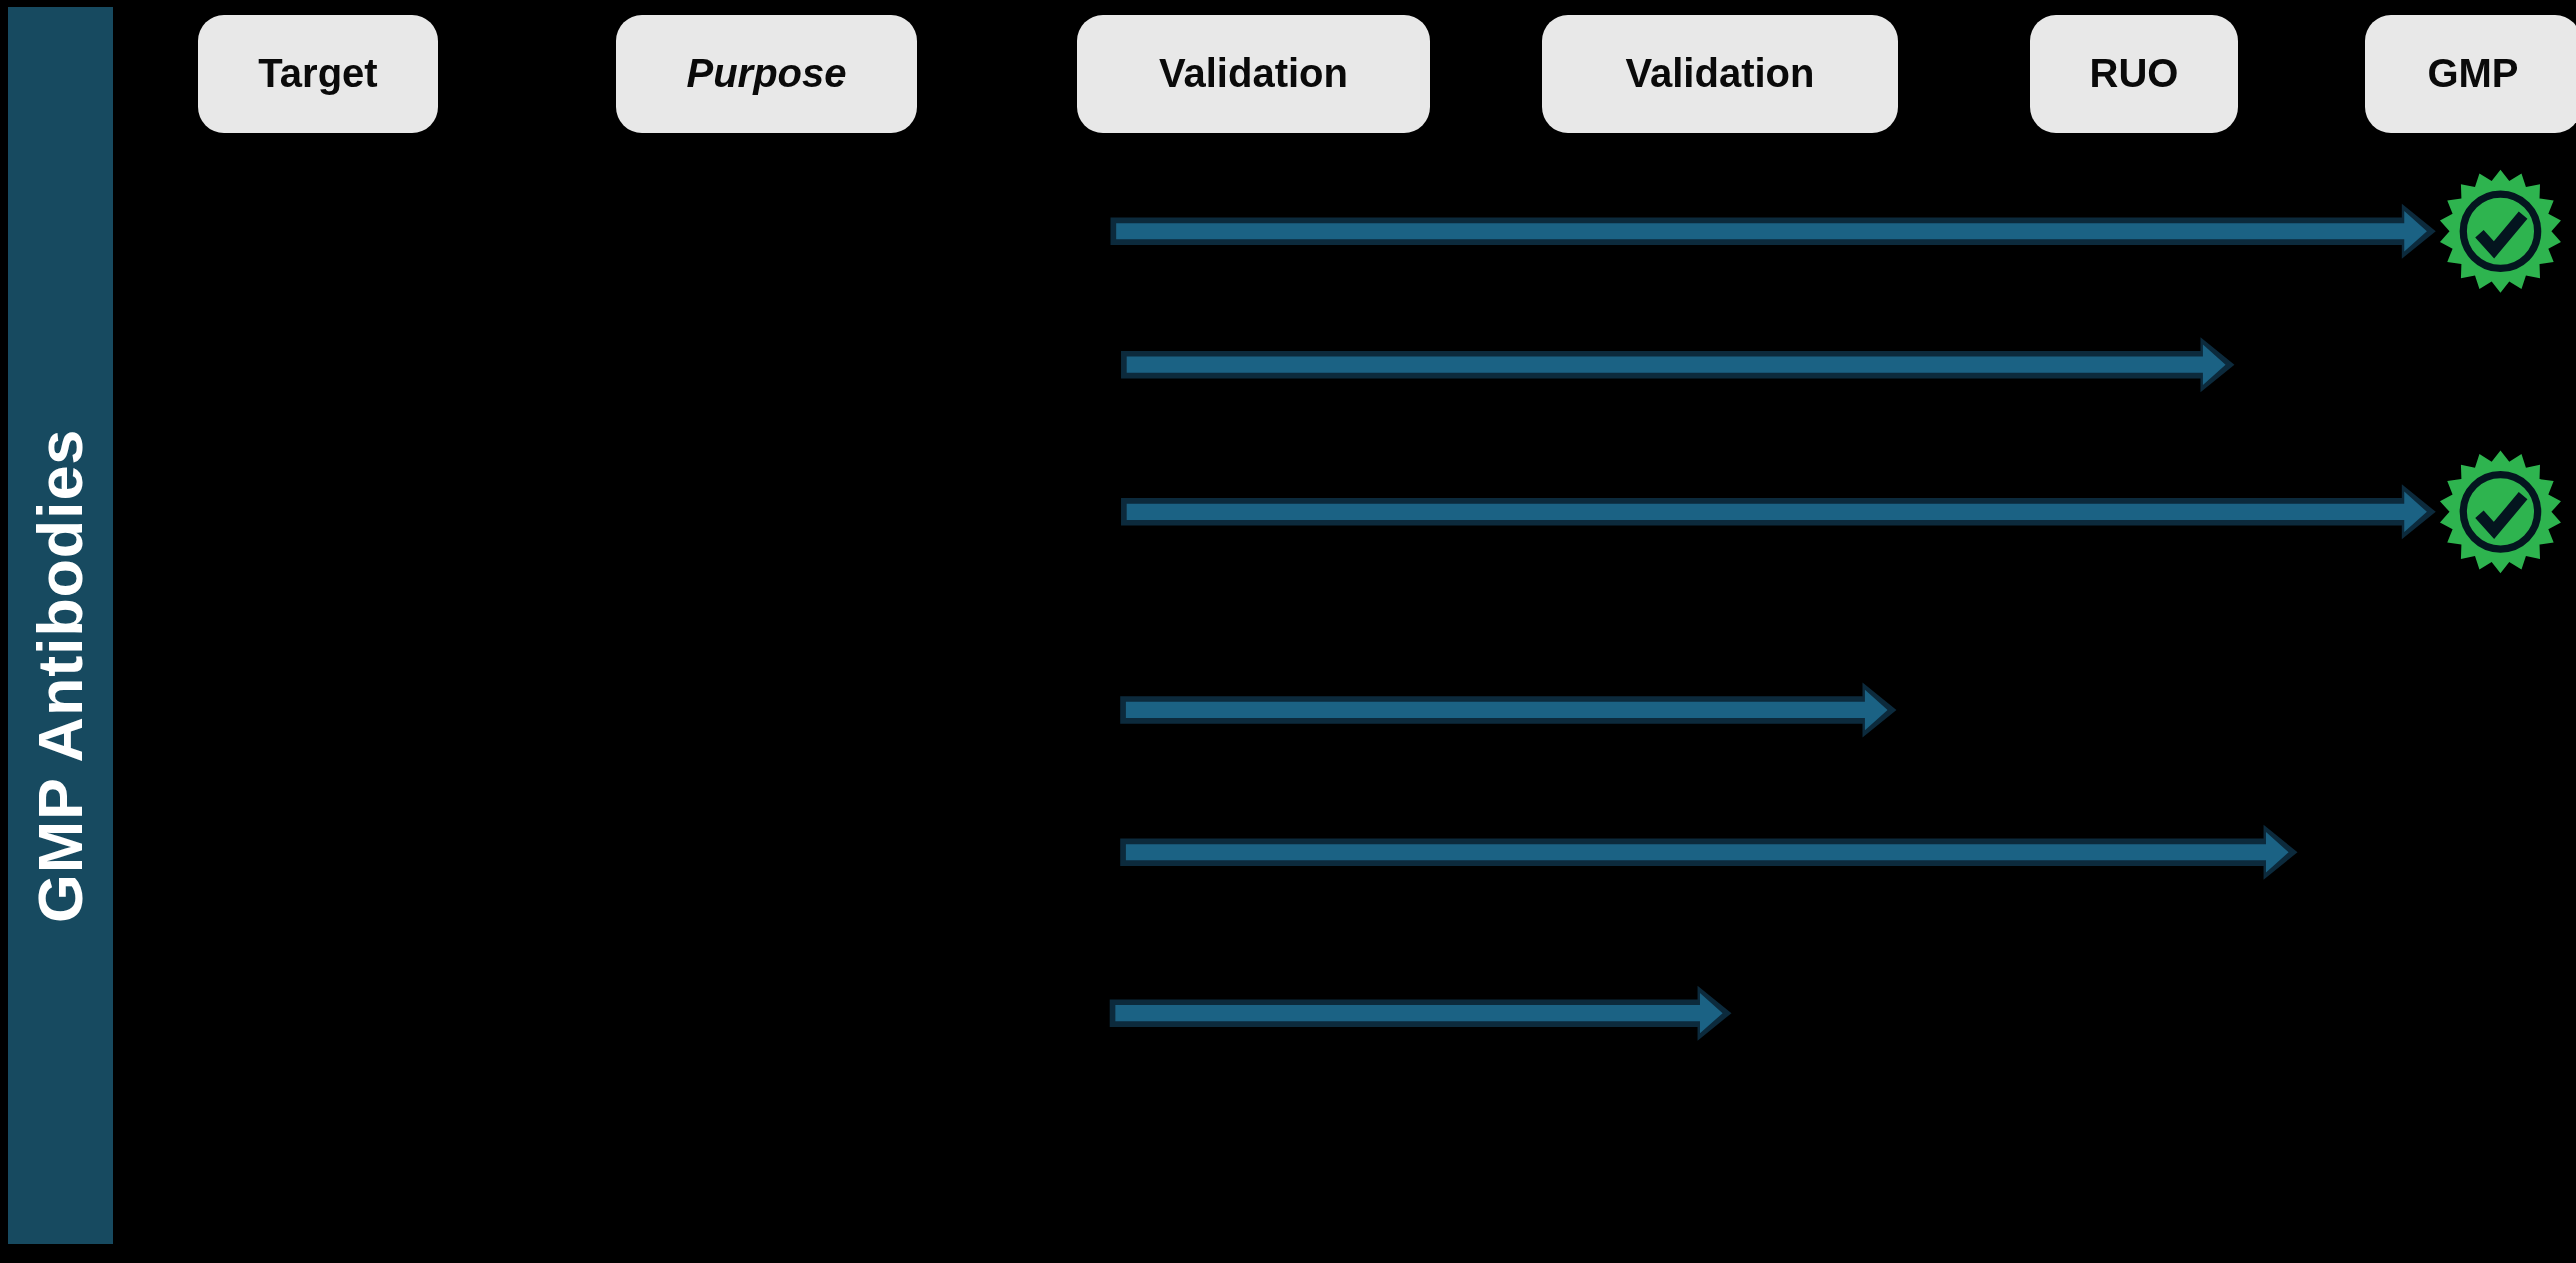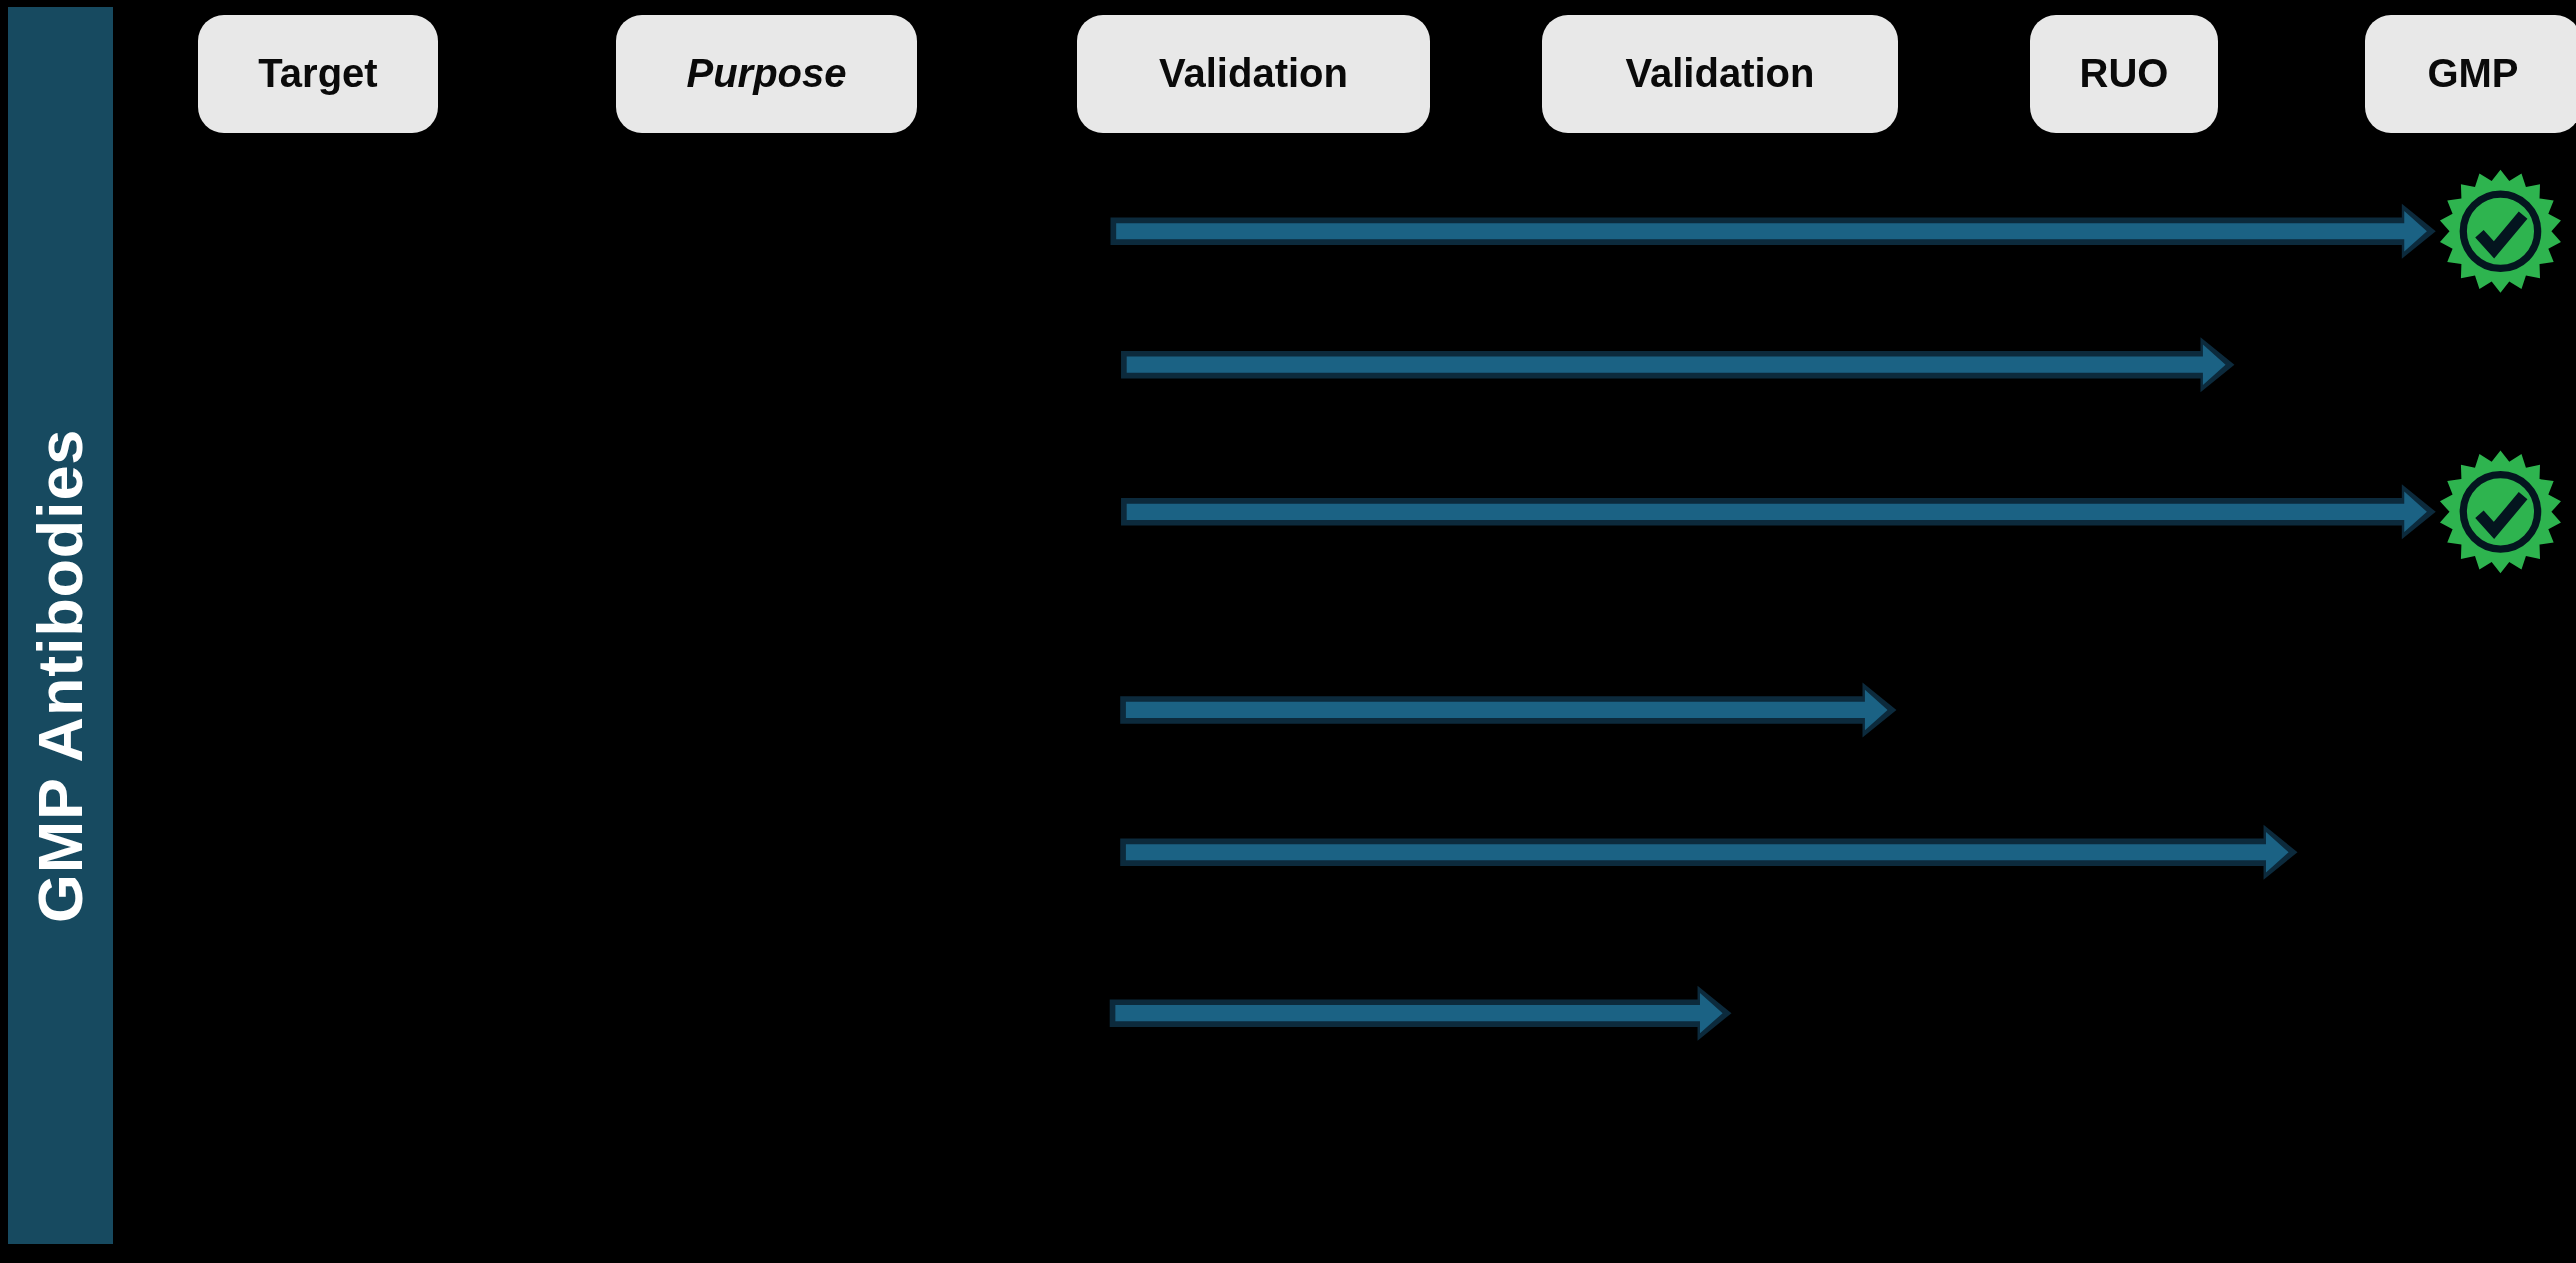--- a/index.html
+++ b/index.html
@@ -46,21 +46,21 @@
 
   <div class="sidebar" style="background: rgb(23, 74, 96);">
     <span class="sidebar-label" style="color: rgb(255, 255, 255);">GMP Antibodies</span>
   </div>
 
   <div id="pills">
       <div class="pill" style="left: 198px; width: 240px; background: rgb(232, 232, 232); color: rgb(10, 10, 10);">Target</div>
       <div class="pill" style="left: 616px; width: 301px; background: rgb(232, 232, 232); color: rgb(10, 10, 10); font-style: italic;">Purpose</div>
       <div class="pill" style="left: 1077px; width: 353px; background: rgb(232, 232, 232); color: rgb(10, 10, 10);">Validation</div>
       <div class="pill" style="left: 1542px; width: 356px; background: rgb(232, 232, 232); color: rgb(10, 10, 10);">Validation</div>
-      <div class="pill" style="left: 2030px; width: 188px; background: rgb(232, 232, 232); color: rgb(10, 10, 10);">RUO</div>
+      <div class="pill" style="left: 2030px; width: 208px; background: rgb(232, 232, 232); color: rgb(10, 10, 10);">RUO</div>
       <div class="pill" style="left: 2365px; width: 216px; background: rgb(232, 232, 232); color: rgb(10, 10, 10);">GMP</div>
     </div>
 
   <svg id="rows-svg" class="rows-svg" viewBox="0 0 3185 1562">
       <g>
         <polygon points="1373,269 2970,269 2970,252 3012,286 2970,320 2970,303 1373,303" fill="#0C2A3C"></polygon>
         <polygon points="1380,276 2973,276 2973,261 3001,286 2973,311 2973,296 1380,296" fill="#1B6284"></polygon>
       </g>
       <g>
         <polygon points="3092.0,210.0 3102.9,224.0 3118.0,214.6 3123.5,231.4 3140.9,227.8 3140.3,245.5 3157.8,248.0 3151.2,264.5 3166.8,272.8 3155.0,286.0 3166.8,299.2 3151.2,307.5 3157.8,324.0 3140.3,326.5 3140.9,344.2 3123.5,340.6 3118.0,357.4 3102.9,348.0 3092.0,362.0 3081.1,348.0 3066.0,357.4 3060.5,340.6 3043.1,344.2 3043.7,326.5 3026.2,324.0 3032.8,307.5 3017.2,299.2 3029.0,286.0 3017.2,272.8 3032.8,264.5 3026.2,248.0 3043.7,245.5 3043.1,227.8 3060.5,231.4 3066.0,214.6 3081.1,224.0" fill="#2EB44F"></polygon>

